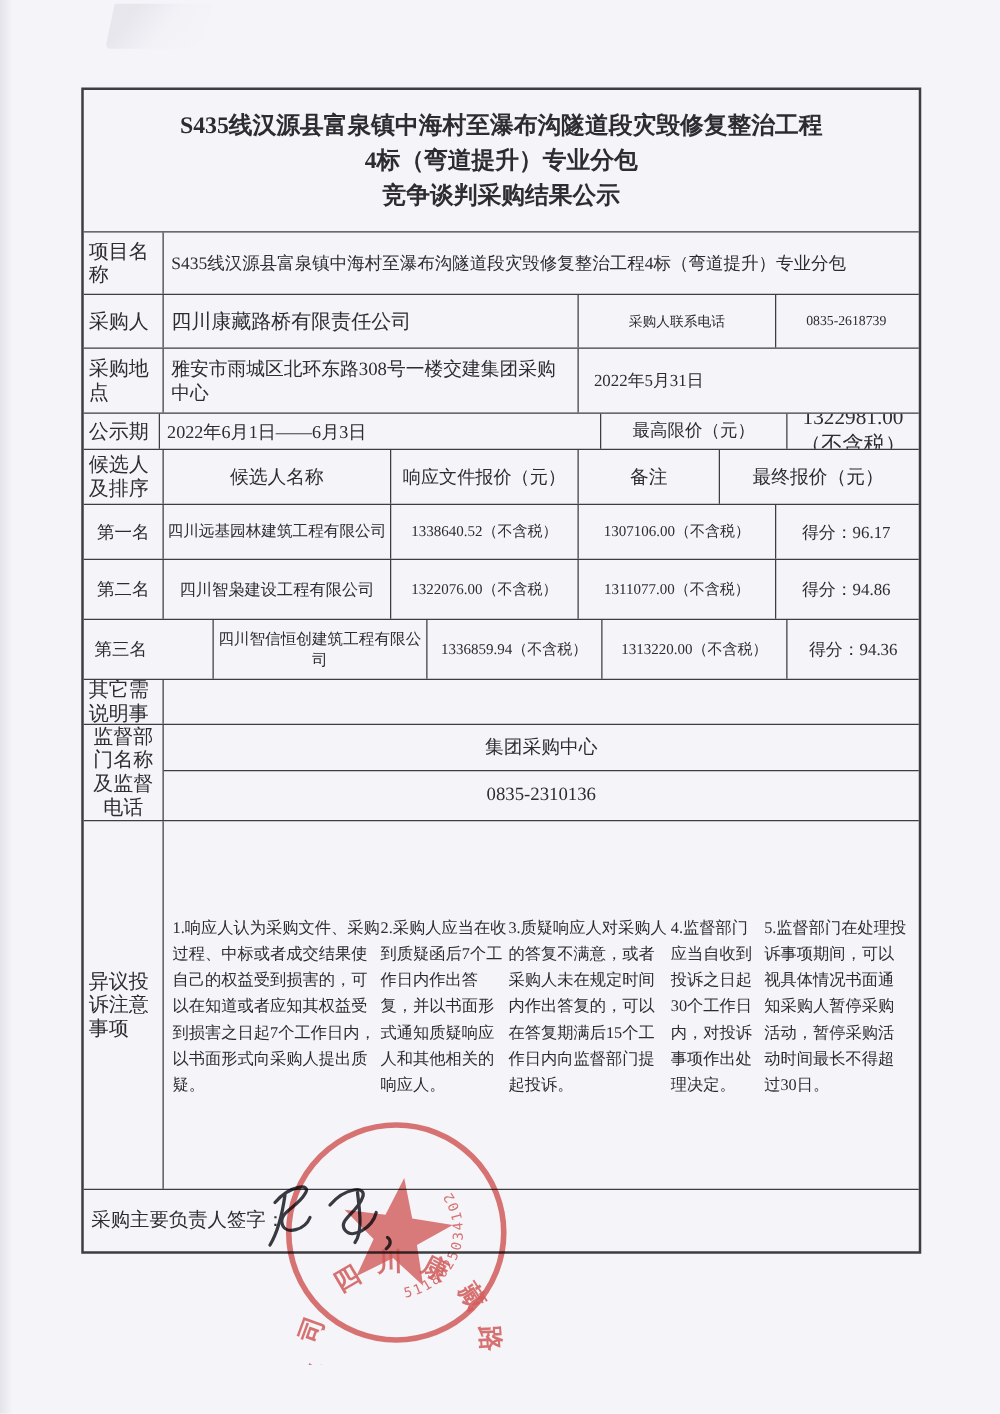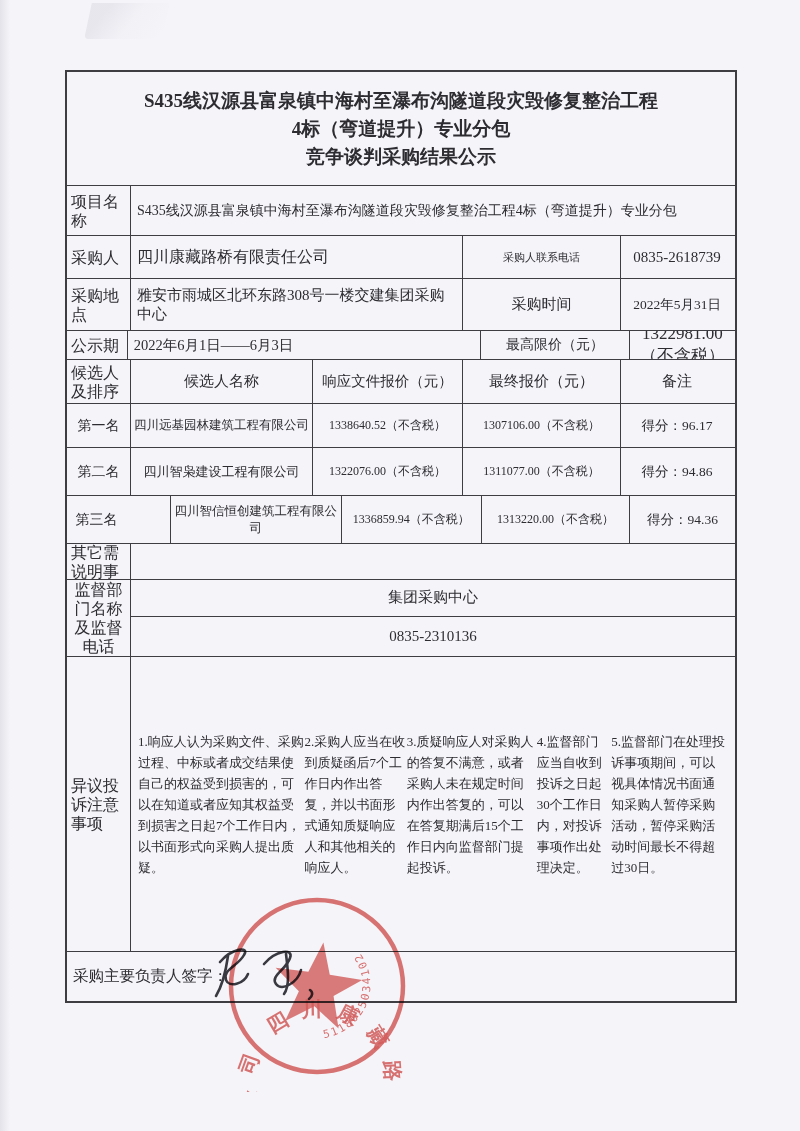--- a/index.html
+++ b/index.html
@@ -56,43 +56,42 @@
 
   <div class="tr" style="height:50px">
     <div class="td lbl">项目名称</div>
     <div class="td val-left" style="flex:1;font-size:14px;">S435线汉源县富泉镇中海村至瀑布沟隧道段灾毁修复整治工程4标（弯道提升）专业分包</div>
   </div>
 
   <div class="tr" style="height:43px">
     <div class="td lbl">采购人</div>
     <div class="td val-left" style="width:332px;font-size:16px;">四川康藏路桥有限责任公司</div>
     <div class="td ctr c4" style="font-size:11px;">采购人联系电话</div>
-    <div class="td ctr c5" style="font-size:15px;">0835-2618739</div>
+    <div class="td ctr c5" style="font-size:11px;">0835-2618739</div>
   </div>
 
   <div class="tr" style="height:52px">
     <div class="td lbl">采购地点</div>
     <div class="td val-left" style="width:332px;font-size:15px;">雅安市雨城区北环东路308号一楼交建集团采购中心</div>
-    <div class="td ctr c4" style="font-size:15px;">采购时间</div>
     <div class="td ctr c5" style="font-size:13.5px;">2022年5月31日</div>
   </div>
 
   <div class="tr" style="height:29px">
     <div class="td lbl">公示期</div>
     <div class="td val-left" style="width:332px;font-size:14.5px;">2022年6月1日——6月3日</div>
     <div class="td ctr c4" style="font-size:14px;margin-left:41px;">最高限价（元）</div>
     <div class="td ctr c5" style="font-size:17px;">1322981.00（不含税）</div>
   </div>
 
   <div class="tr" style="height:44px">
     <div class="td lbl">候选人及排序</div>
     <div class="td ctr c2" style="font-size:15px;">候选人名称</div>
     <div class="td ctr c3" style="font-size:14.5px;">响应文件报价（元）</div>
+    <div class="td ctr c5" style="font-size:15px;">备注</div>
     <div class="td ctr c4" style="font-size:15px;">最终报价（元）</div>
-    <div class="td ctr c5" style="font-size:15px;">备注</div>
   </div>
 
   <div class="tr" style="height:44px">
     <div class="td ctr" style="width:63px;font-size:14px;">第一名</div>
     <div class="td ctr c2" style="font-size:12.5px;">四川远基园林建筑工程有限公司</div>
     <div class="td ctr c3" style="font-size:12px;">1338640.52（不含税）</div>
     <div class="td ctr c4" style="font-size:12px;">1307106.00（不含税）</div>
     <div class="td ctr c5" style="font-size:13.5px;">得分：96.17</div>
   </div>
 

